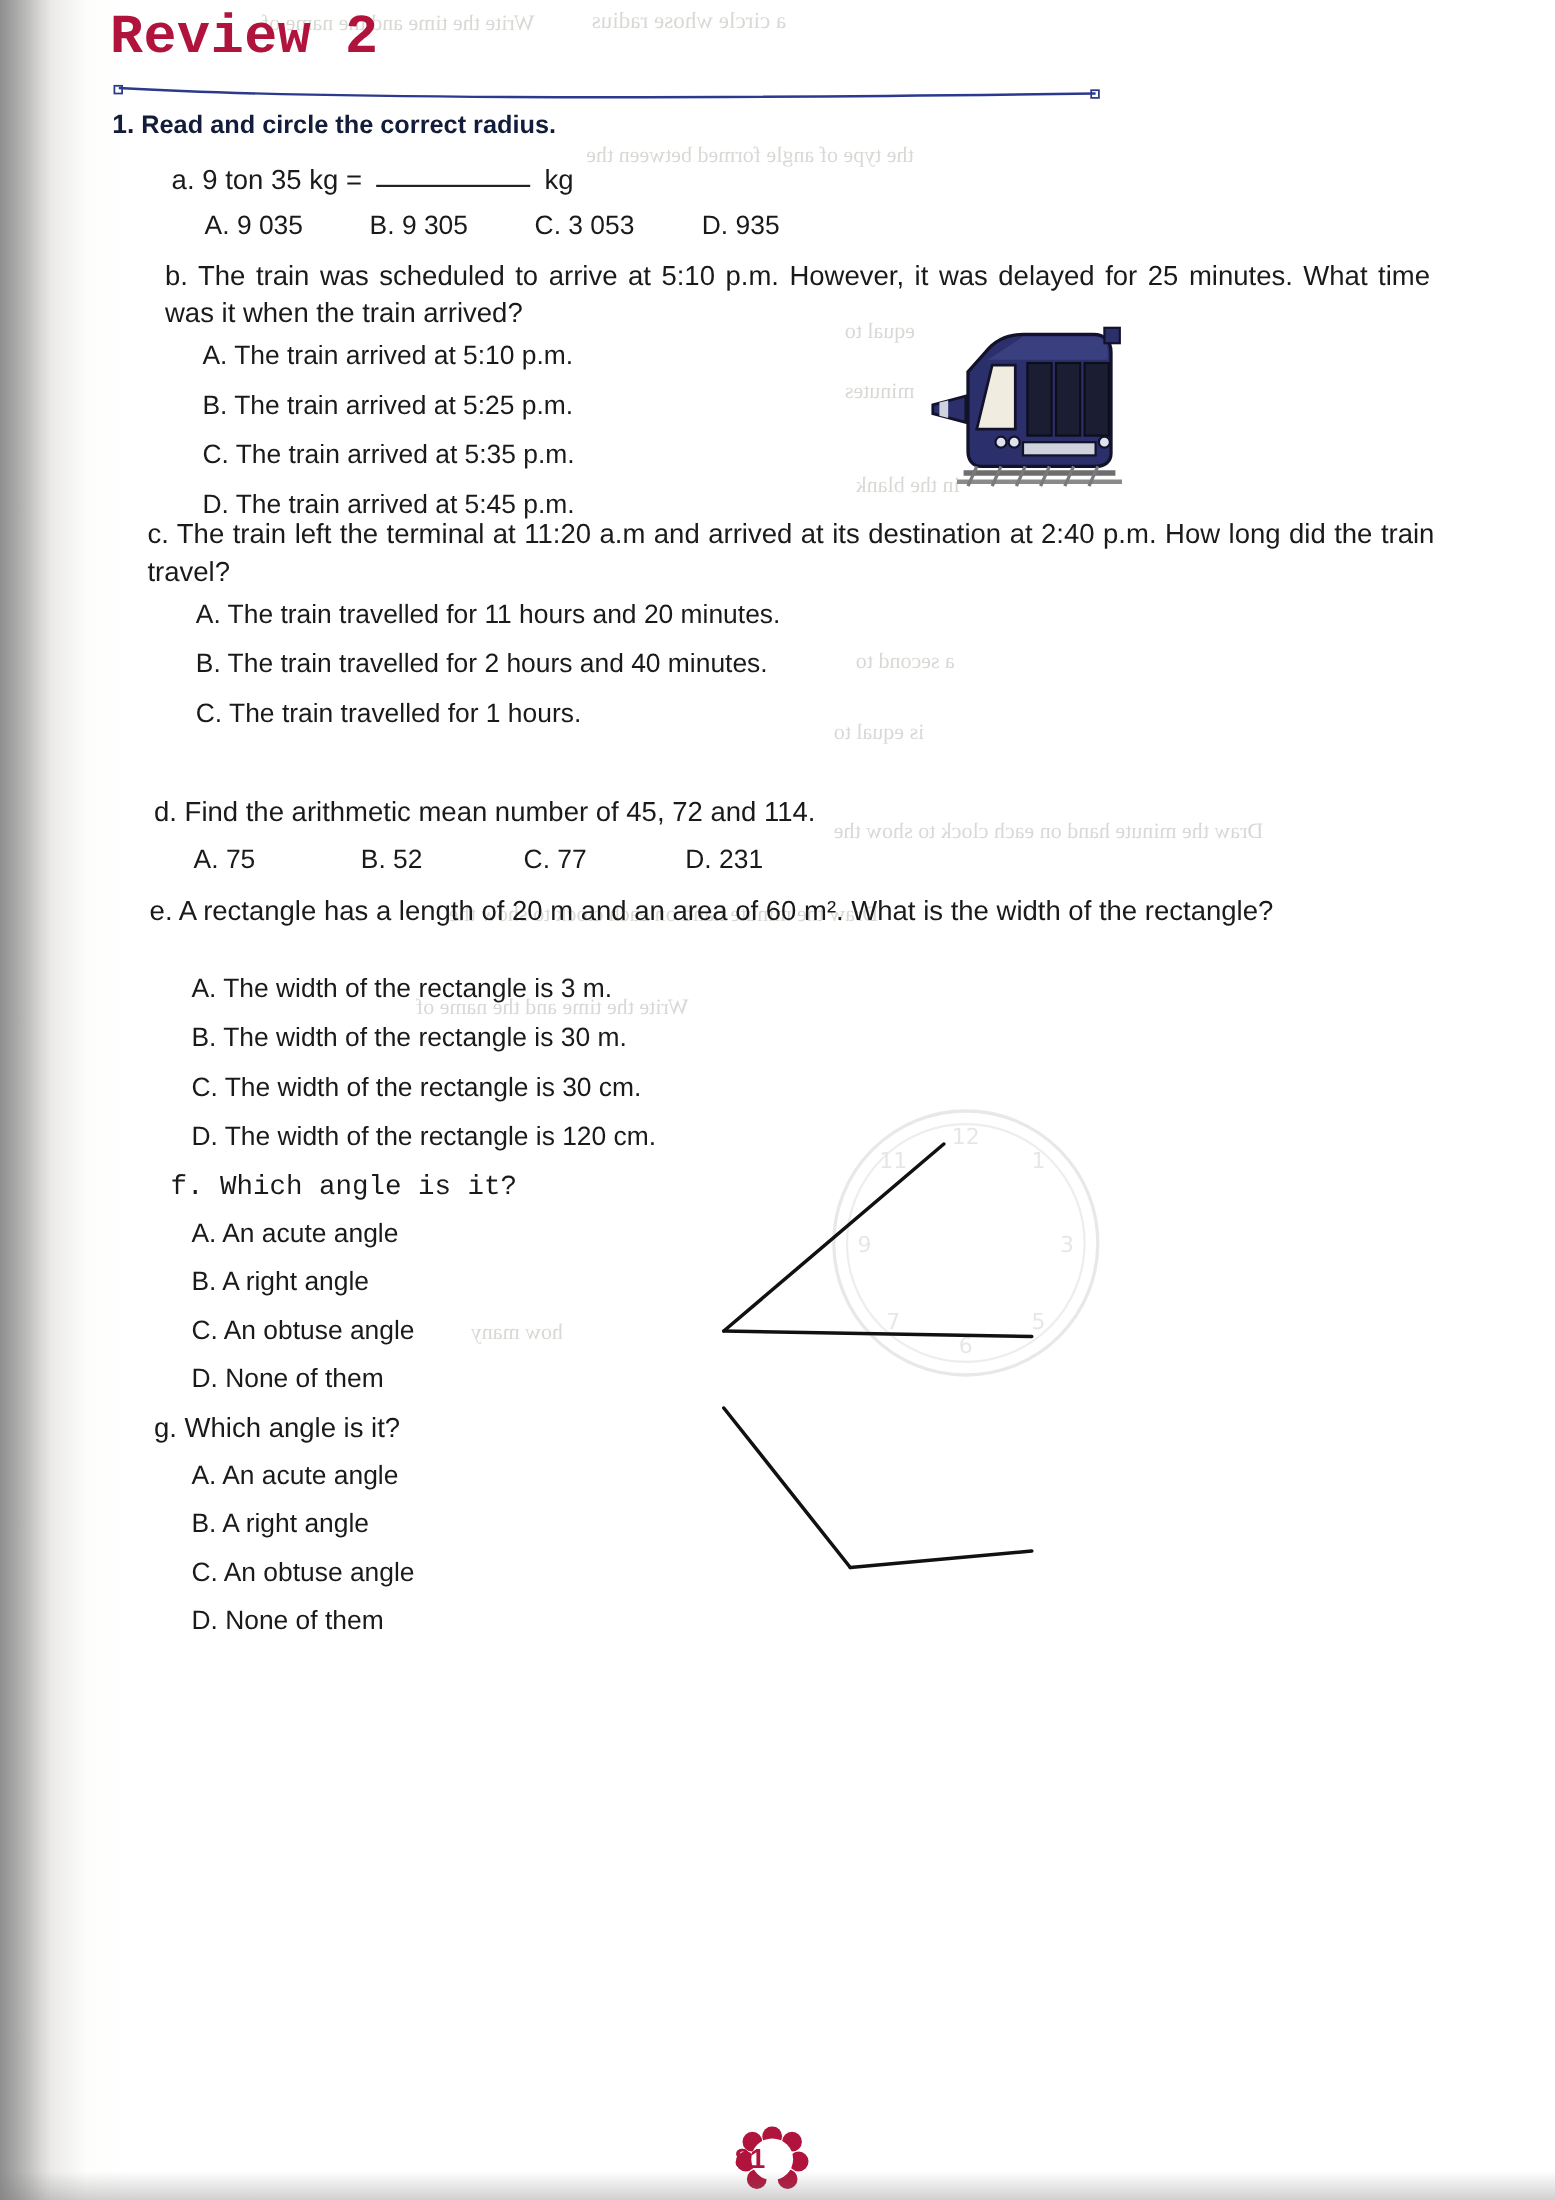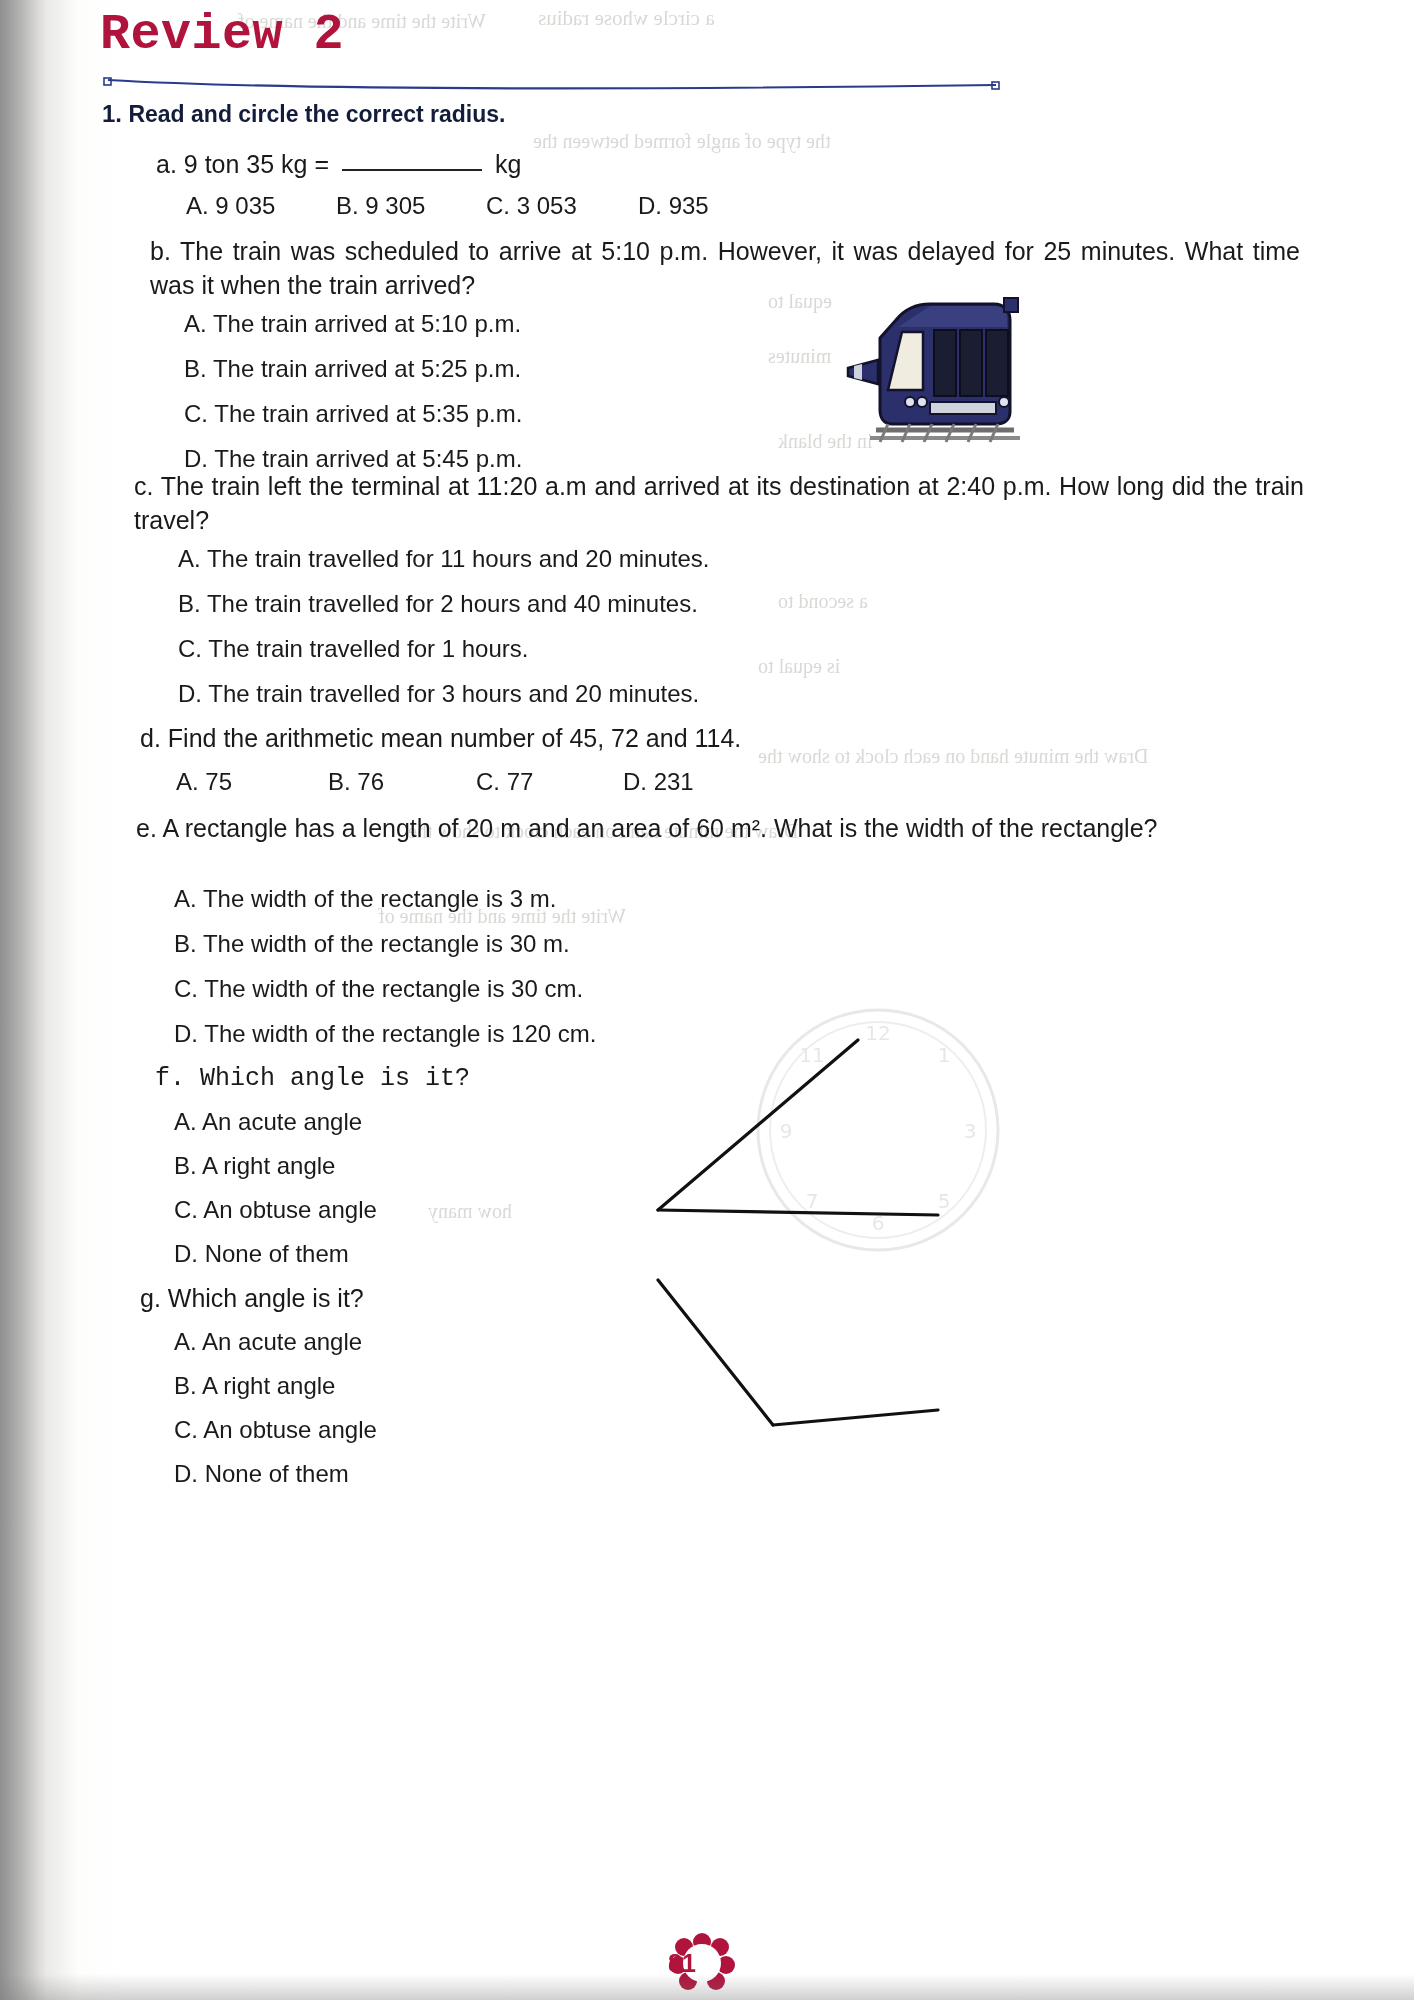--- a/index.html
+++ b/index.html
@@ -184,28 +184,27 @@
     </svg>
   </div>
 
   <div class="stem" style="left:56px; top:470px; width:1170px; text-align:justify;">
     <span>c.</span>
     <span>The train left the terminal at 11:20 a.m and arrived at its destination at 2:40 p.m. How long did the train travel?</span>
   </div>
   <div class="opt" style="left:100px; top:545px;">A. The train travelled for 11 hours and 20 minutes.</div>
   <div class="opt" style="left:100px; top:590px;">B. The train travelled for 2 hours and 40 minutes.</div>
   <div class="opt" style="left:100px; top:635px;">C. The train travelled for 1 hours.</div>
-  <div class="opt" style="left:100px; top:680px;">D. The train travelled for 3 hours and 20 minutes.</div>
 
   <div class="item" style="left:62px; top:722px;">
     <span>d.</span>
     <span>Find the arithmetic mean number of 45, 72 and 114.</span>
   </div>
   <div class="opt" style="left:98px; top:768px;">A. 75</div>
-  <div class="opt" style="left:250px; top:768px;">B. 76</div>
+  <div class="opt" style="left:250px; top:768px;">B. 52</div>
   <div class="opt" style="left:398px; top:768px;">C. 77</div>
   <div class="opt" style="left:545px; top:768px;">D. 231</div>
 
   <div class="stem" style="left:58px; top:812px; width:1170px; text-align:justify;">
     <span>e.</span>
     <span>A rectangle has a length of 20 m and an area of 60 m². What is the width of the rectangle?</span>
   </div>
   <div class="opt" style="left:96px; top:885px;">A. The width of the rectangle is 3 m.</div>
   <div class="opt" style="left:96px; top:930px;">B. The width of the rectangle is 30 m.</div>
   <div class="opt" style="left:96px; top:975px;">C. The width of the rectangle is 30 cm.</div>

